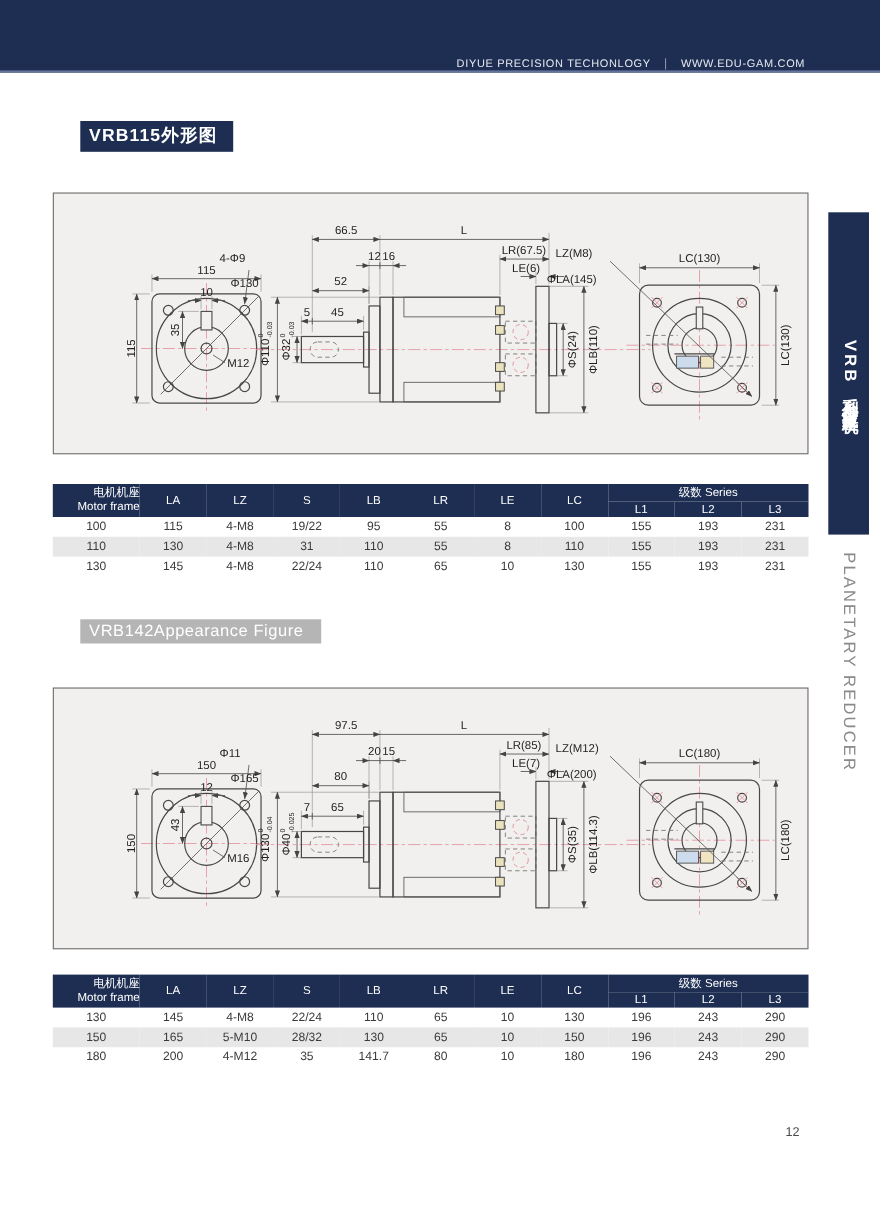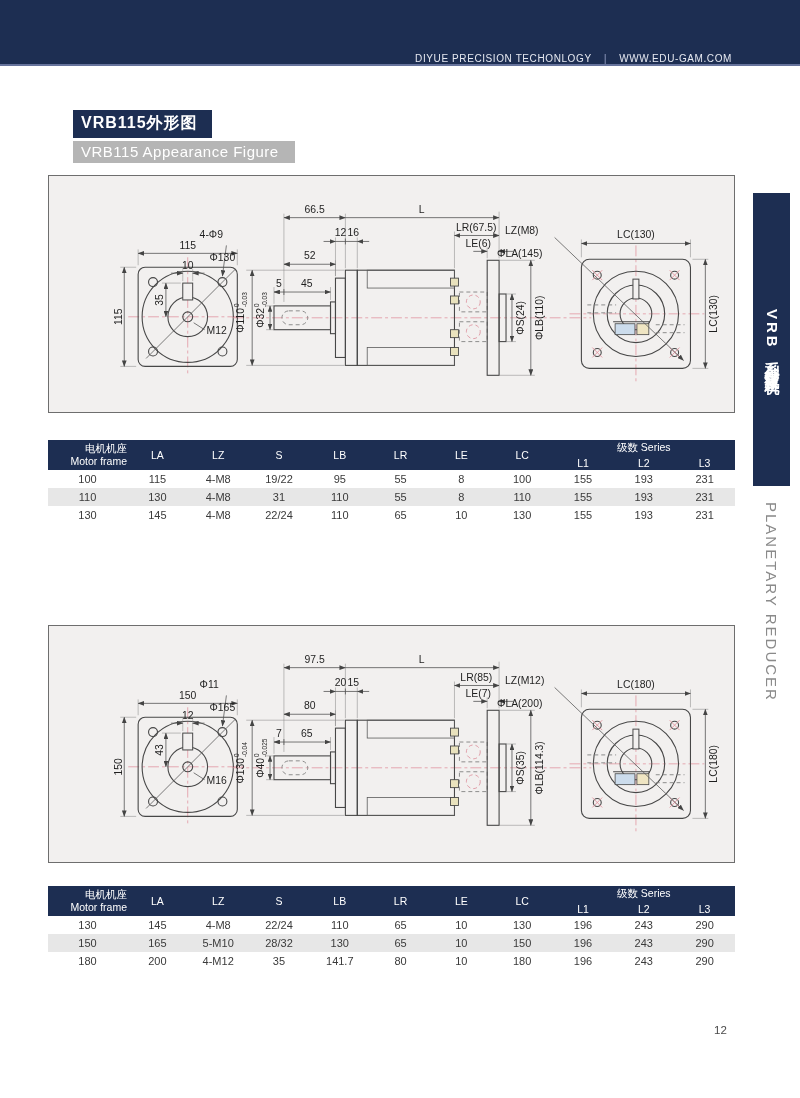--- a/index.html
+++ b/index.html
@@ -94,21 +94,20 @@
 
 <div class="side-tab">
   <span>VRB系列行星减速机</span>
 </div>
 <div class="side-en">
   <span>PLANETARY REDUCER</span>
 </div>
 
 <div class="titleblock" style="top:110px;">
   <div class="cn-box">VRB115外形图</div>
-  <div class="en-box">VRB115 Appearance Figure</div>
 </div>
 
 <div class="frame" style="top:175px;">
 <svg width="685" height="236" viewBox="0 0 687 238">
   <defs>
     <marker id="ar" viewBox="0 0 8 6" refX="7.5" refY="3" markerWidth="8" markerHeight="6" orient="auto-start-reverse">
       <path d="M0,0 L8,3 L0,6 z" fill="#444"></path>
     </marker>
   </defs>
 
@@ -349,20 +348,21 @@
         <td>10</td>
         <td>130</td>
         <td>155</td>
         <td>193</td>
         <td>231</td>
     </tr>
   </tbody>
 </table>
 
 <div class="titleblock" style="top:560px;">
+  <div class="en-box">VRB142Appearance Figure</div>
 </div>
 
 <div class="frame" style="top:625px;">
 <svg width="685" height="236" viewBox="0 0 687 238">
 
   <g>
     <line class="pink" x1="78" y1="142" x2="198" y2="142"></line>
     <line class="pink" x1="138" y1="82" x2="138" y2="202"></line>
     <rect class="ln" x="88" y="92" width="100" height="100" rx="7"></rect>
     <circle class="ln" cx="138" cy="142" r="46"></circle>

